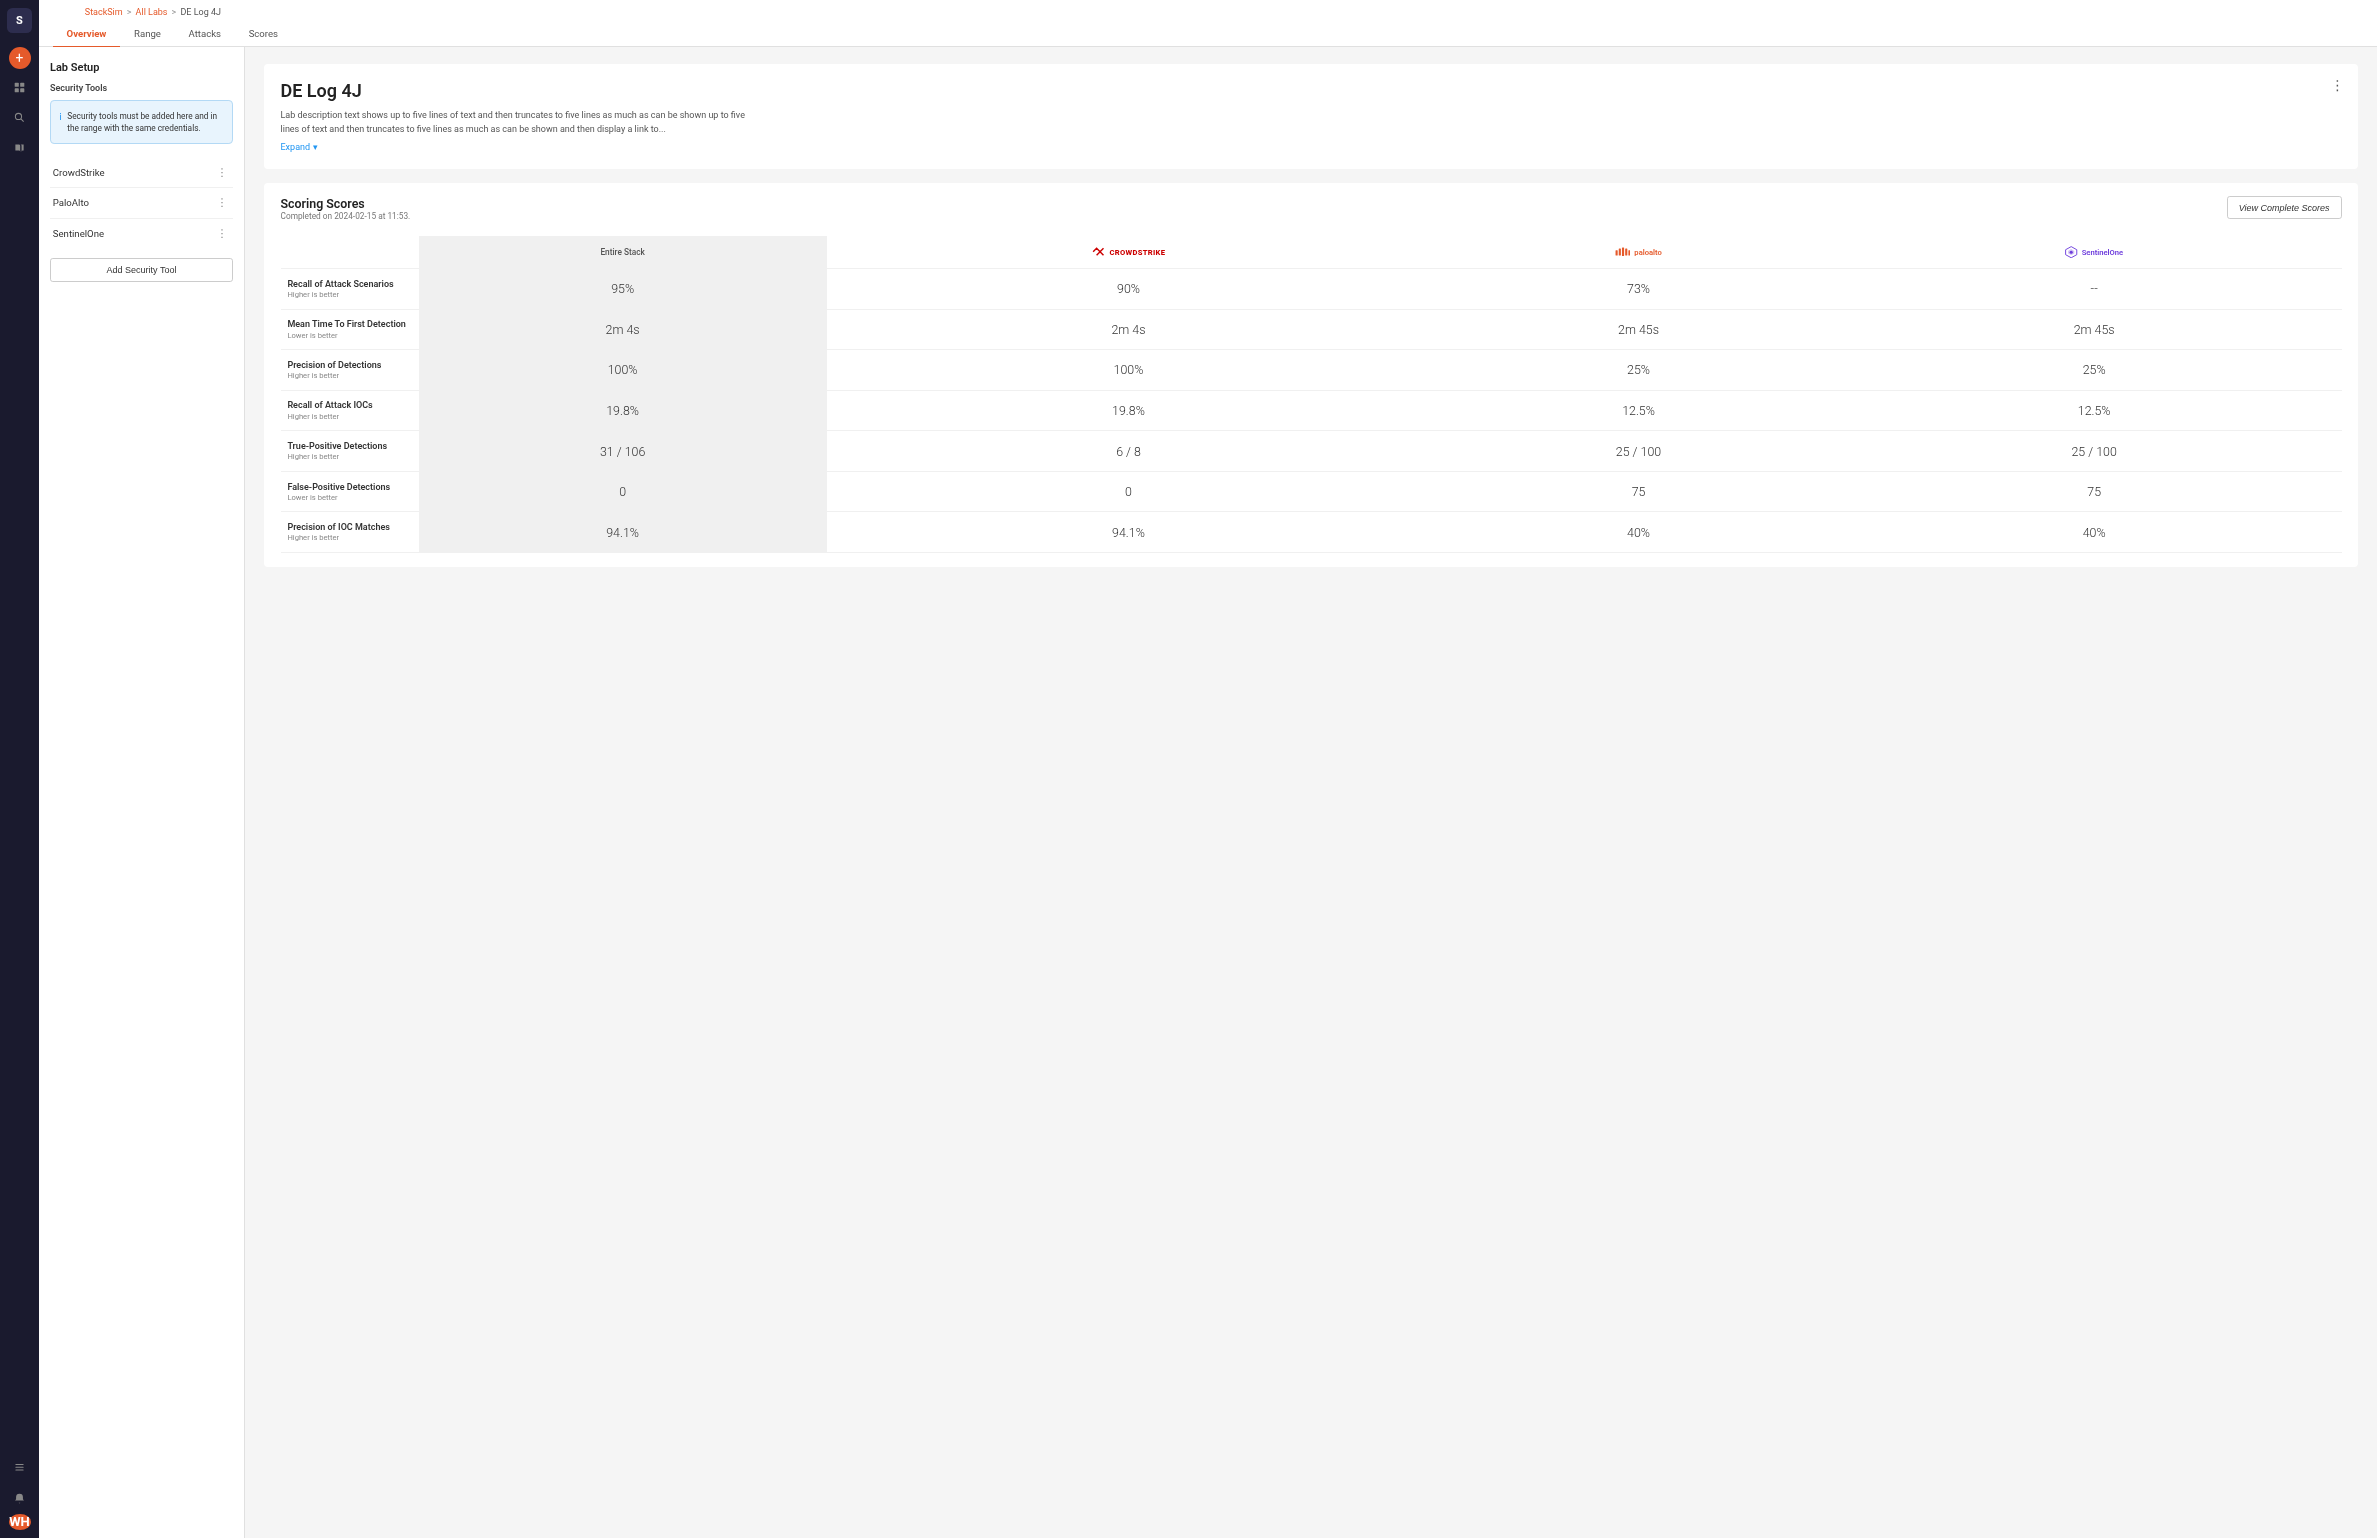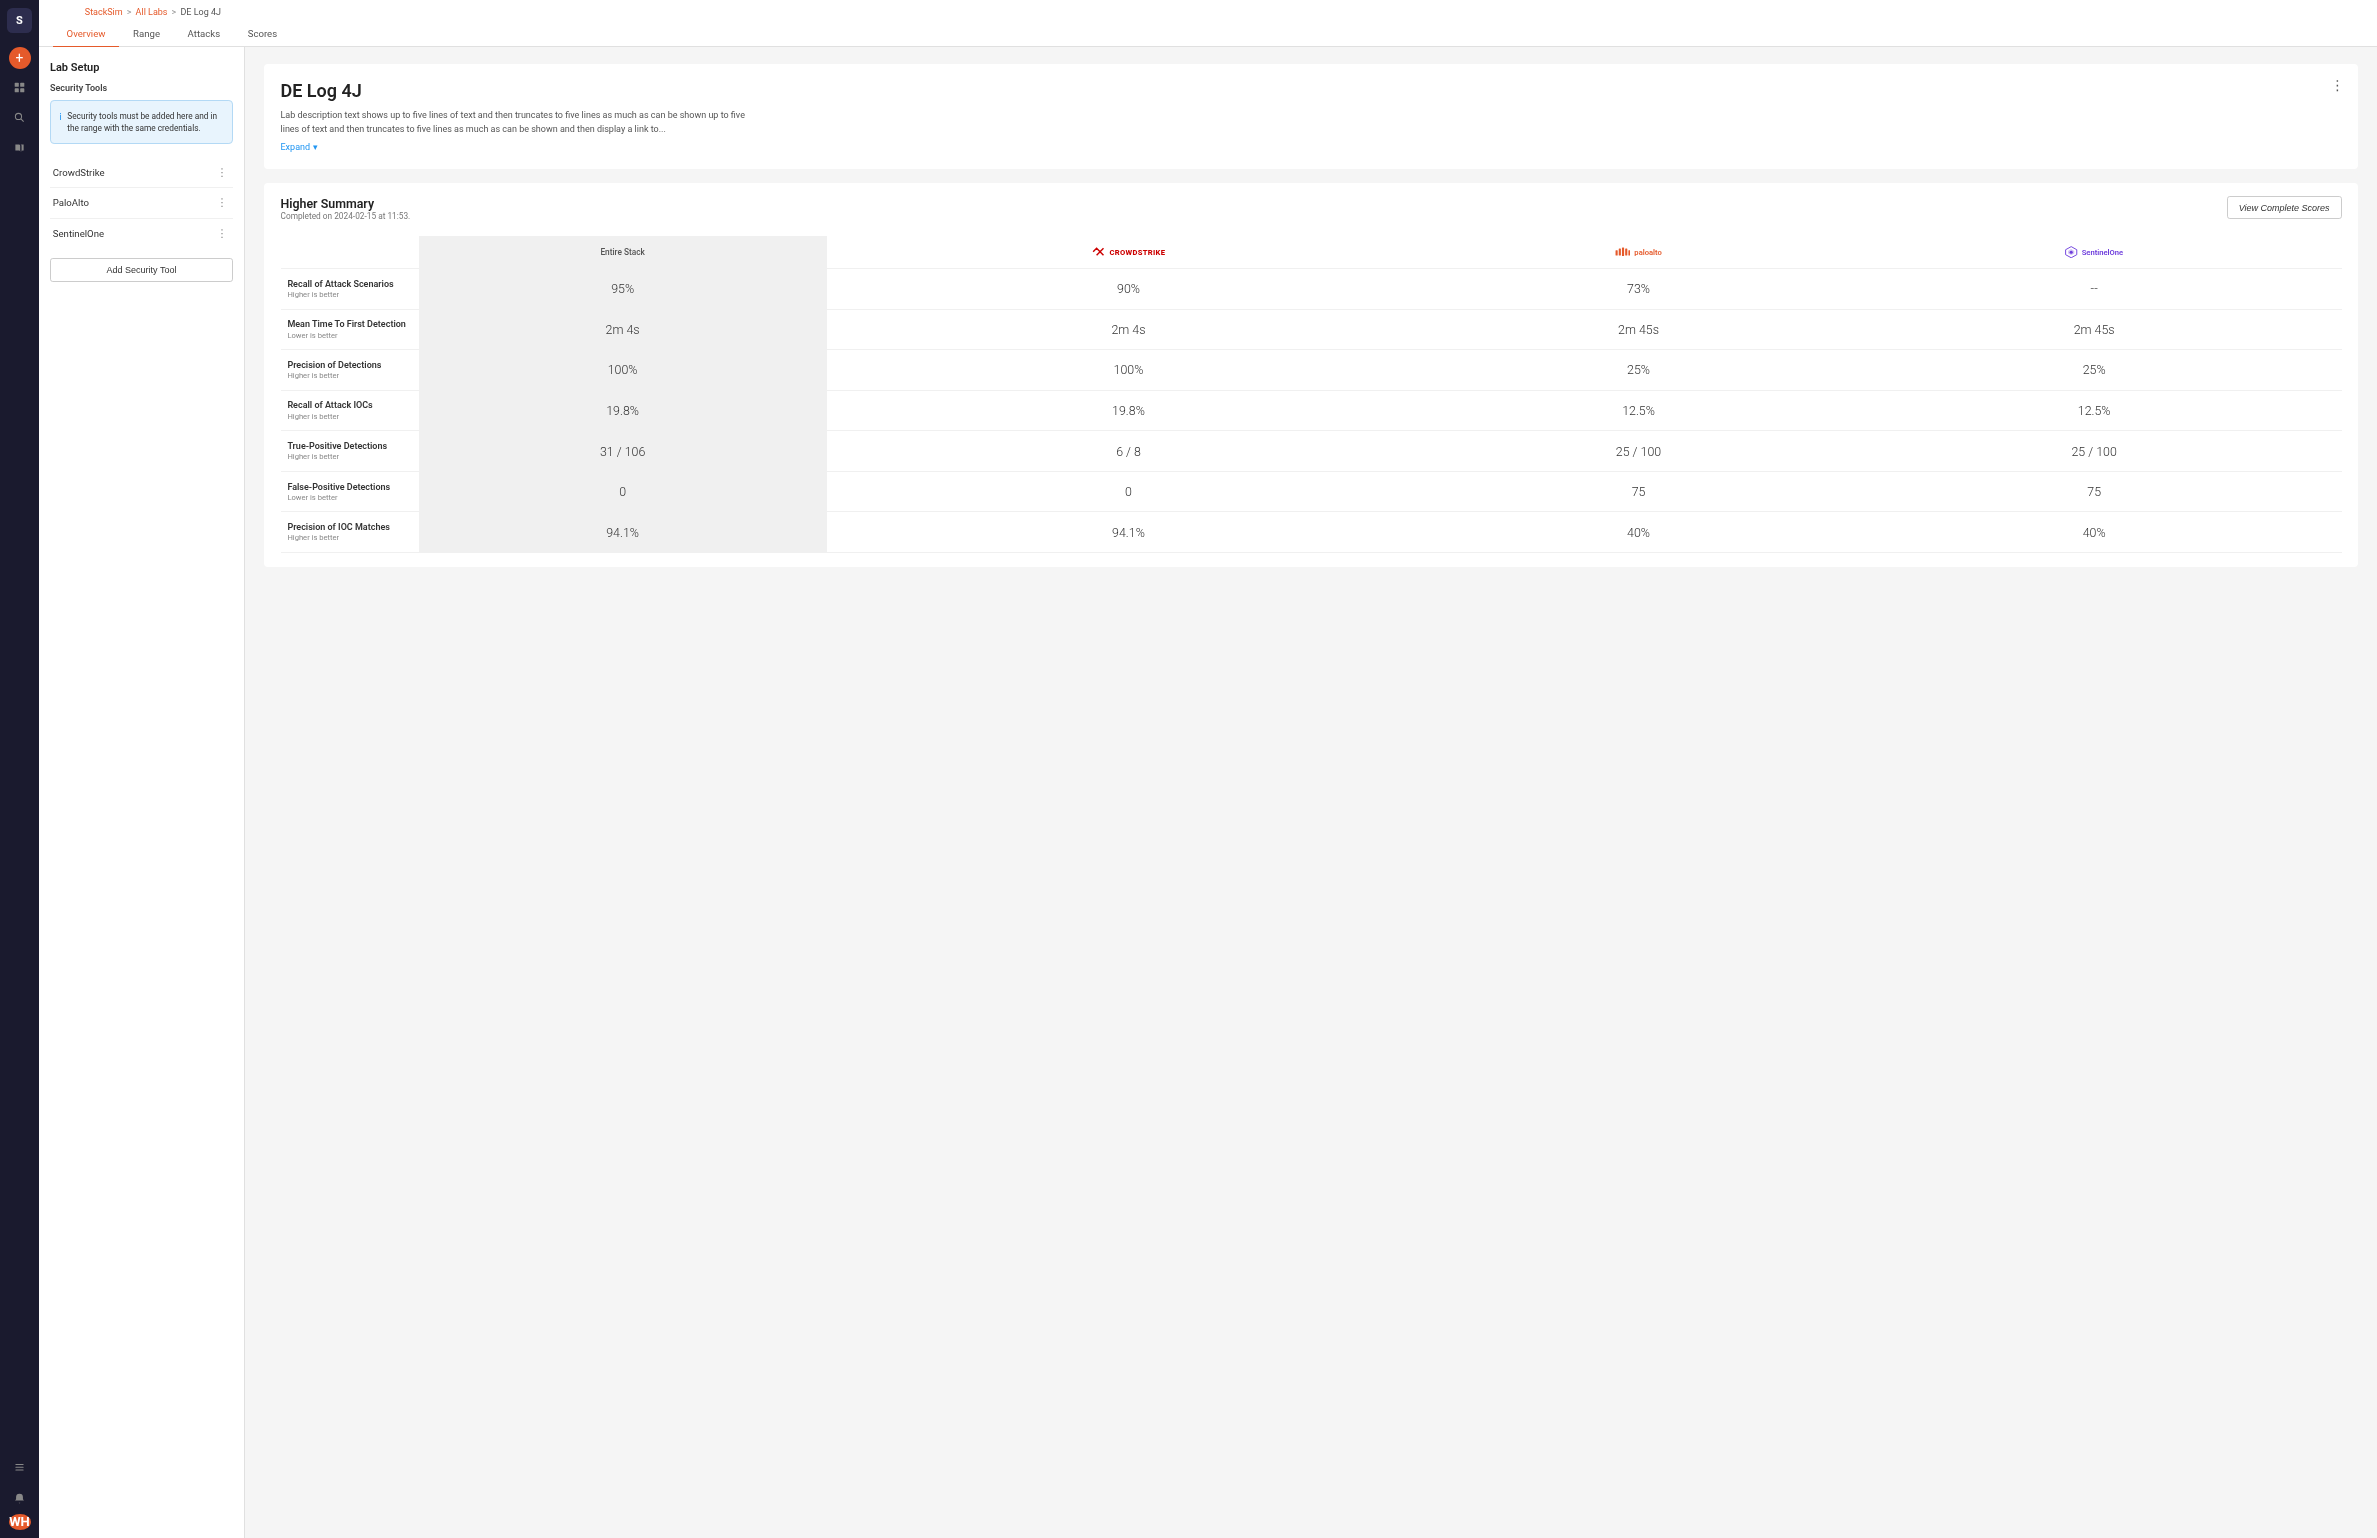--- a/index.html
+++ b/index.html
@@ -92,21 +92,21 @@
       padding: 6.9px 13.8px;
       font-size: 9.6px;
       color: #555;
       cursor: pointer;
       border-bottom: 1.4px solid transparent;
       margin-bottom: -0.7px;
     }
     .tab.active {
       color: #e55a2b;
       border-bottom: 1.4px solid #e55a2b;
-      font-weight: 400;
+      font-weight: 700;
     }
 
     
     .content-wrapper {
       display: flex;
       flex: 1;
       overflow: hidden;
     }
 
     
@@ -395,21 +395,21 @@
         <div class="expand-link">
           <span>Expand</span>
           <span>▾</span>
         </div>
         <span class="lab-menu-btn">⋮</span>
       </div>
 
       <div class="scoring-section">
         <div class="scoring-header">
           <div>
-            <div class="scoring-title">Higher Summary</div>
+            <div class="scoring-title">Scoring Scores</div>
             <div class="scoring-subtitle">Completed on 2024-02-15 at 11:53.</div>
           </div>
           <button class="view-scores-btn">View Complete Scores</button>
         </div>
 
         <table class="scores-table">
           <thead>
             <tr>
               <th></th>
               <th class="col-entire-stack">

